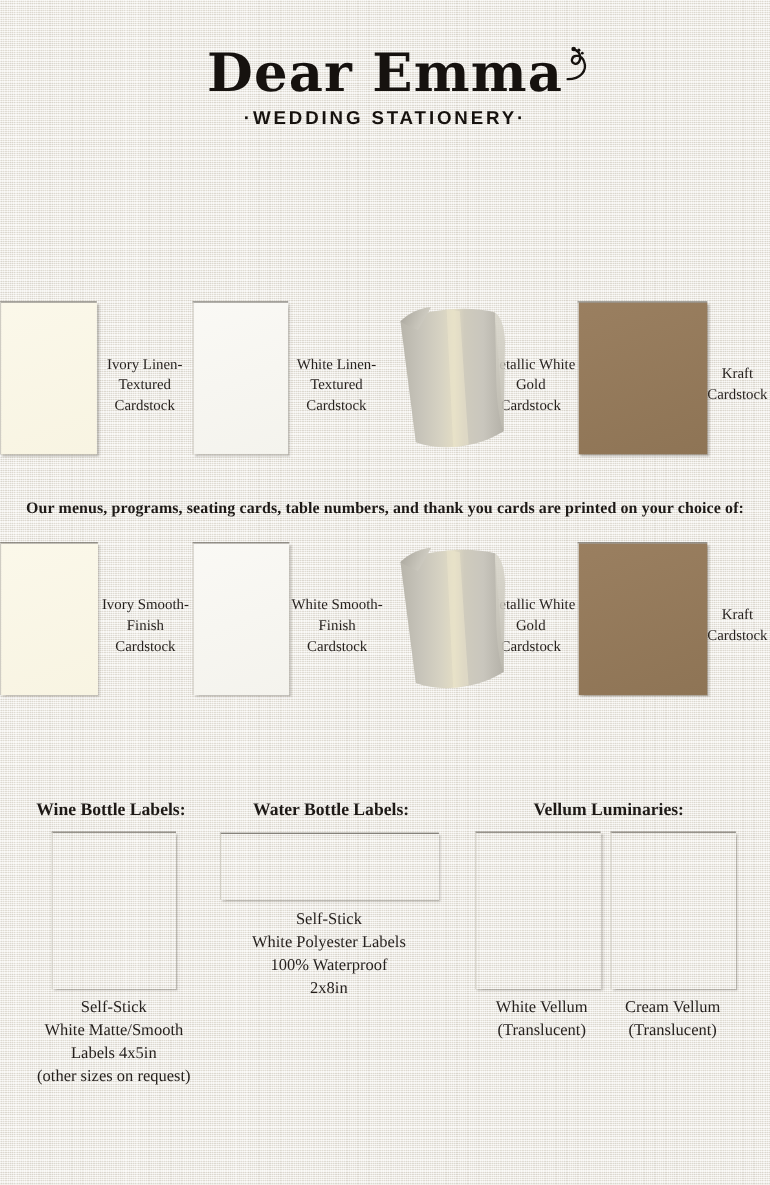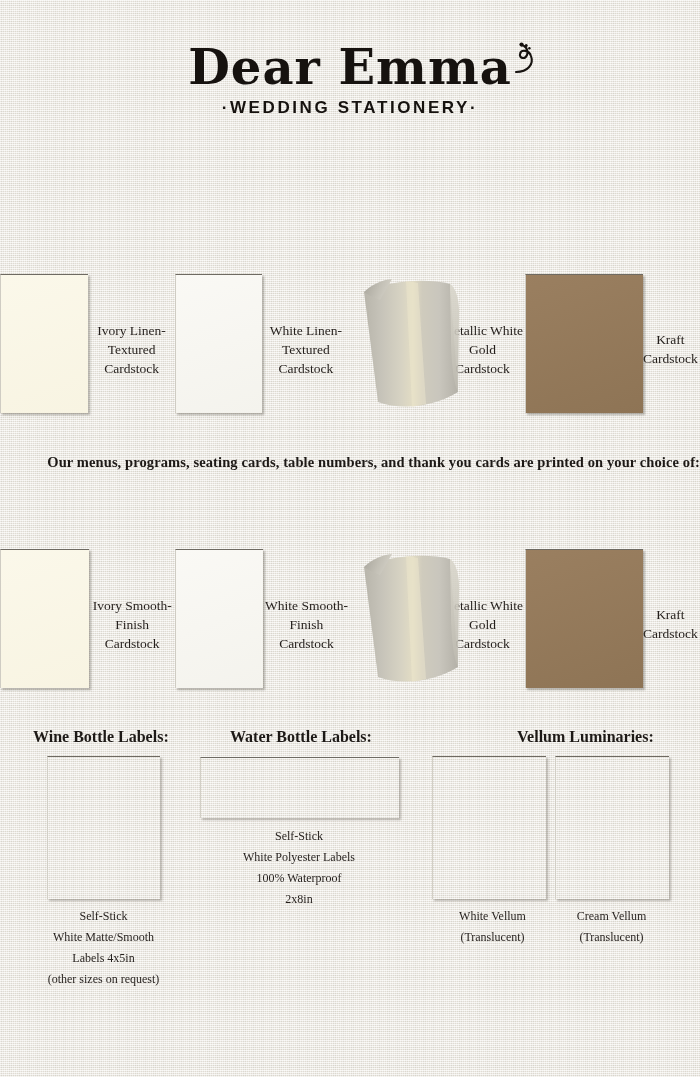--- a/index.html
+++ b/index.html
@@ -88,33 +88,33 @@
     left: 0;
     width: 700px;
     text-align: center;
     font-family: "Liberation Serif", "DejaVu Serif", serif;
     font-weight: 700;
     font-size: 14.5px;
     letter-spacing: 0.1px;
     color: #1d1916;
   }
   #intro-1 { top: 205px; }
-  #intro-2 { top: 454px; text-align: right; }
+  #intro-2 { top: 454px; }
 
   
   .swatch-row {
     position: absolute;
     left: 0;
     width: 700px;
     height: 200px;
     display: flex;
     justify-content: flex-start;
   }
   #row-1 { top: 243px; }
-  #row-2 { top: 518px; align-items: center; }
+  #row-2 { top: 462px; align-items: center; }
 
   .swatch-cell {
     width: 175px;
     display: flex;
     flex-direction: row;
     align-items: center;
   }
   .swatch-art {
     width: 118px;
     height: 139px;
@@ -158,38 +158,38 @@
   .b-head {
     position: absolute;
     font-family: "Liberation Serif", "DejaVu Serif", serif;
     font-weight: 700;
     font-size: 16px;
     color: #1d1916;
     white-space: nowrap;
   }
   #head-wine  { left: 33px;  top: 6px; }
   #head-water { left: 230px; top: 6px; }
-  #head-vellum{ left: 485px; top: 6px; margin-left: 32px; }
+  #head-vellum{ left: 485px; top: 6px; }
 
   .b-swatch {
     position: absolute;
     border-top: 1px solid #6e6a62;
     border-left: 1px solid #d2cfc6;
     box-shadow: 2px 2px 2px rgba(80,74,64,0.35);
   }
   #sw-wine   { left: 47px;  top: 34px; width: 112px; height: 142px; }
   #sw-water  { left: 200px; top: 35px; width: 198px; height: 60px; }
   #sw-vellum-white { left: 432px; top: 34px; width: 113px; height: 142px; }
   #sw-vellum-cream { left: 555px; top: 34px; width: 113px; height: 142px; }
 
   .b-cap {
     position: absolute;
     text-align: center;
     font-family: "Liberation Serif", "DejaVu Serif", serif;
-    font-size: 12px;
+    font-size: 15px;
     line-height: 21px;
     color: #241f1c;
     white-space: pre-line;
   }
   #cap-wine   { left: 0px;   top: 184px; width: 207px; }
   #cap-water  { left: 199px; top: 104px; width: 200px; }
   #cap-vellum-white { left: 436px; top: 184px; width: 113px; }
   #cap-vellum-cream { left: 555px; top: 184px; width: 113px; }
 </style>
 </head>

